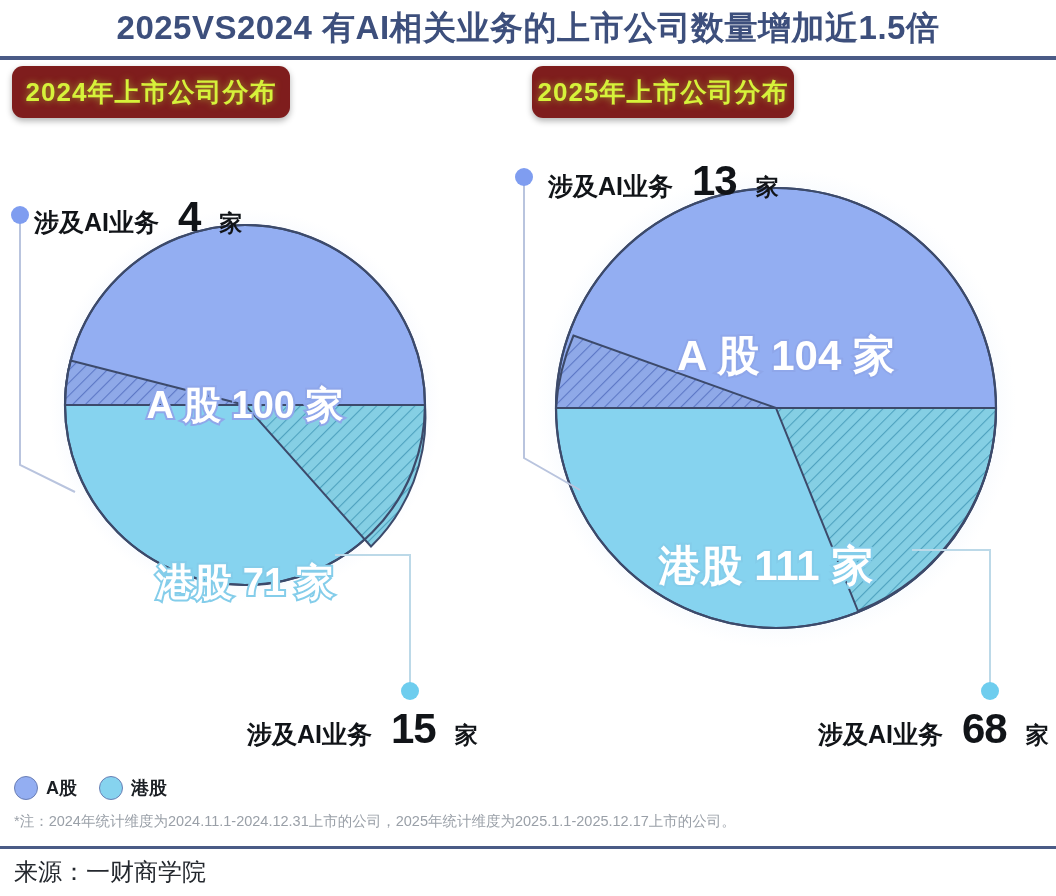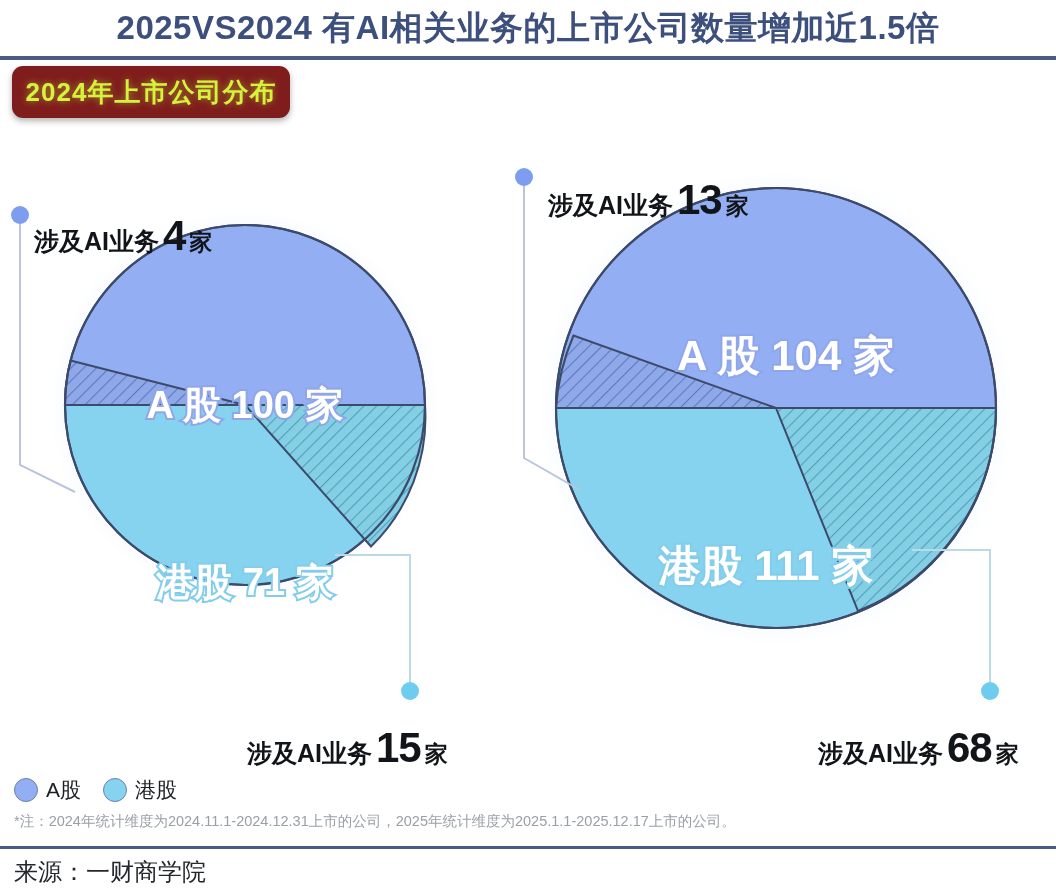--- a/index.html
+++ b/index.html
@@ -40,39 +40,39 @@
   #badge-2025{left:532px;top:66px;width:262px;}
 
   
   .stage{position:absolute;left:0;top:120px;width:1056px;height:660px;}
   svg.art{position:absolute;left:0;top:0;width:1056px;height:660px;}
 
   
   .callout{
     position:absolute;white-space:nowrap;
     color:#111418;font-weight:700;
-    display:flex;align-items:baseline;gap:2px;margin-top:19px;
+    display:flex;align-items:baseline;gap:17px;
   }
   .callout .txt{font-size:25px;letter-spacing:0px;}
   .callout .num{font-size:42px;letter-spacing:-1px;margin:0 2px;line-height:1;}
   .callout .unit{font-size:23px;}
 
   #callout-2024-a{left:34px;top:196px;}
   #callout-2024-h{left:247px;top:708px;}
   #callout-2025-a{left:548px;top:160px;}
   #callout-2025-h{left:818px;top:708px;}
 
   
   .legend{
     position:absolute;left:14px;top:776px;
     display:flex;align-items:center;gap:22px;
   }
   .legend-item{display:flex;align-items:center;gap:8px;}
   .swatch{width:22px;height:22px;border-radius:50%;border:1.5px solid #6b7fb5;}
-  .legend-label{font-size:21px;color:#1b1f24;font-weight:400;}
+  .legend-label{font-size:18px;color:#1b1f24;font-weight:700;}
 
   
   .footnote{
     position:absolute;left:14px;top:812px;width:1030px;
     font-size:14.5px;color:#9aa0a8;letter-spacing:0px;white-space:nowrap;
   }
   .source-rule{position:absolute;left:0;top:846px;width:1056px;height:3px;background:#4a5b86;}
   .source{
     position:absolute;left:14px;top:856px;
     font-size:24px;color:#24282e;font-weight:500;
@@ -81,20 +81,23 @@
 </head>
 <body>
 
 <div class="page">
 
   <div class="title">2025VS2024  有AI相关业务的上市公司数量增加近1.5倍</div>
   <div class="title-rule"></div>
 
   <div class="badge" id="badge-2024">
     <span>2024年上市公司分布</span>
+  </div>
+  <div class="badge" id="badge-2025">
+    <span>2025年上市公司分布</span>
   </div>
 
   <div class="stage">
     <svg class="art" viewBox="0 0 1056 660">
       <defs>
         <pattern id="hatchA" width="9" height="9" patternUnits="userSpaceOnUse" patternTransform="rotate(45)">
           <rect width="9" height="9" fill="#8fa9e8"></rect>
           <line x1="0" y1="0" x2="0" y2="9" stroke="#5d78c6" stroke-width="2.2"></line>
         </pattern>
         <pattern id="hatchH" width="9" height="9" patternUnits="userSpaceOnUse" patternTransform="rotate(45)">

